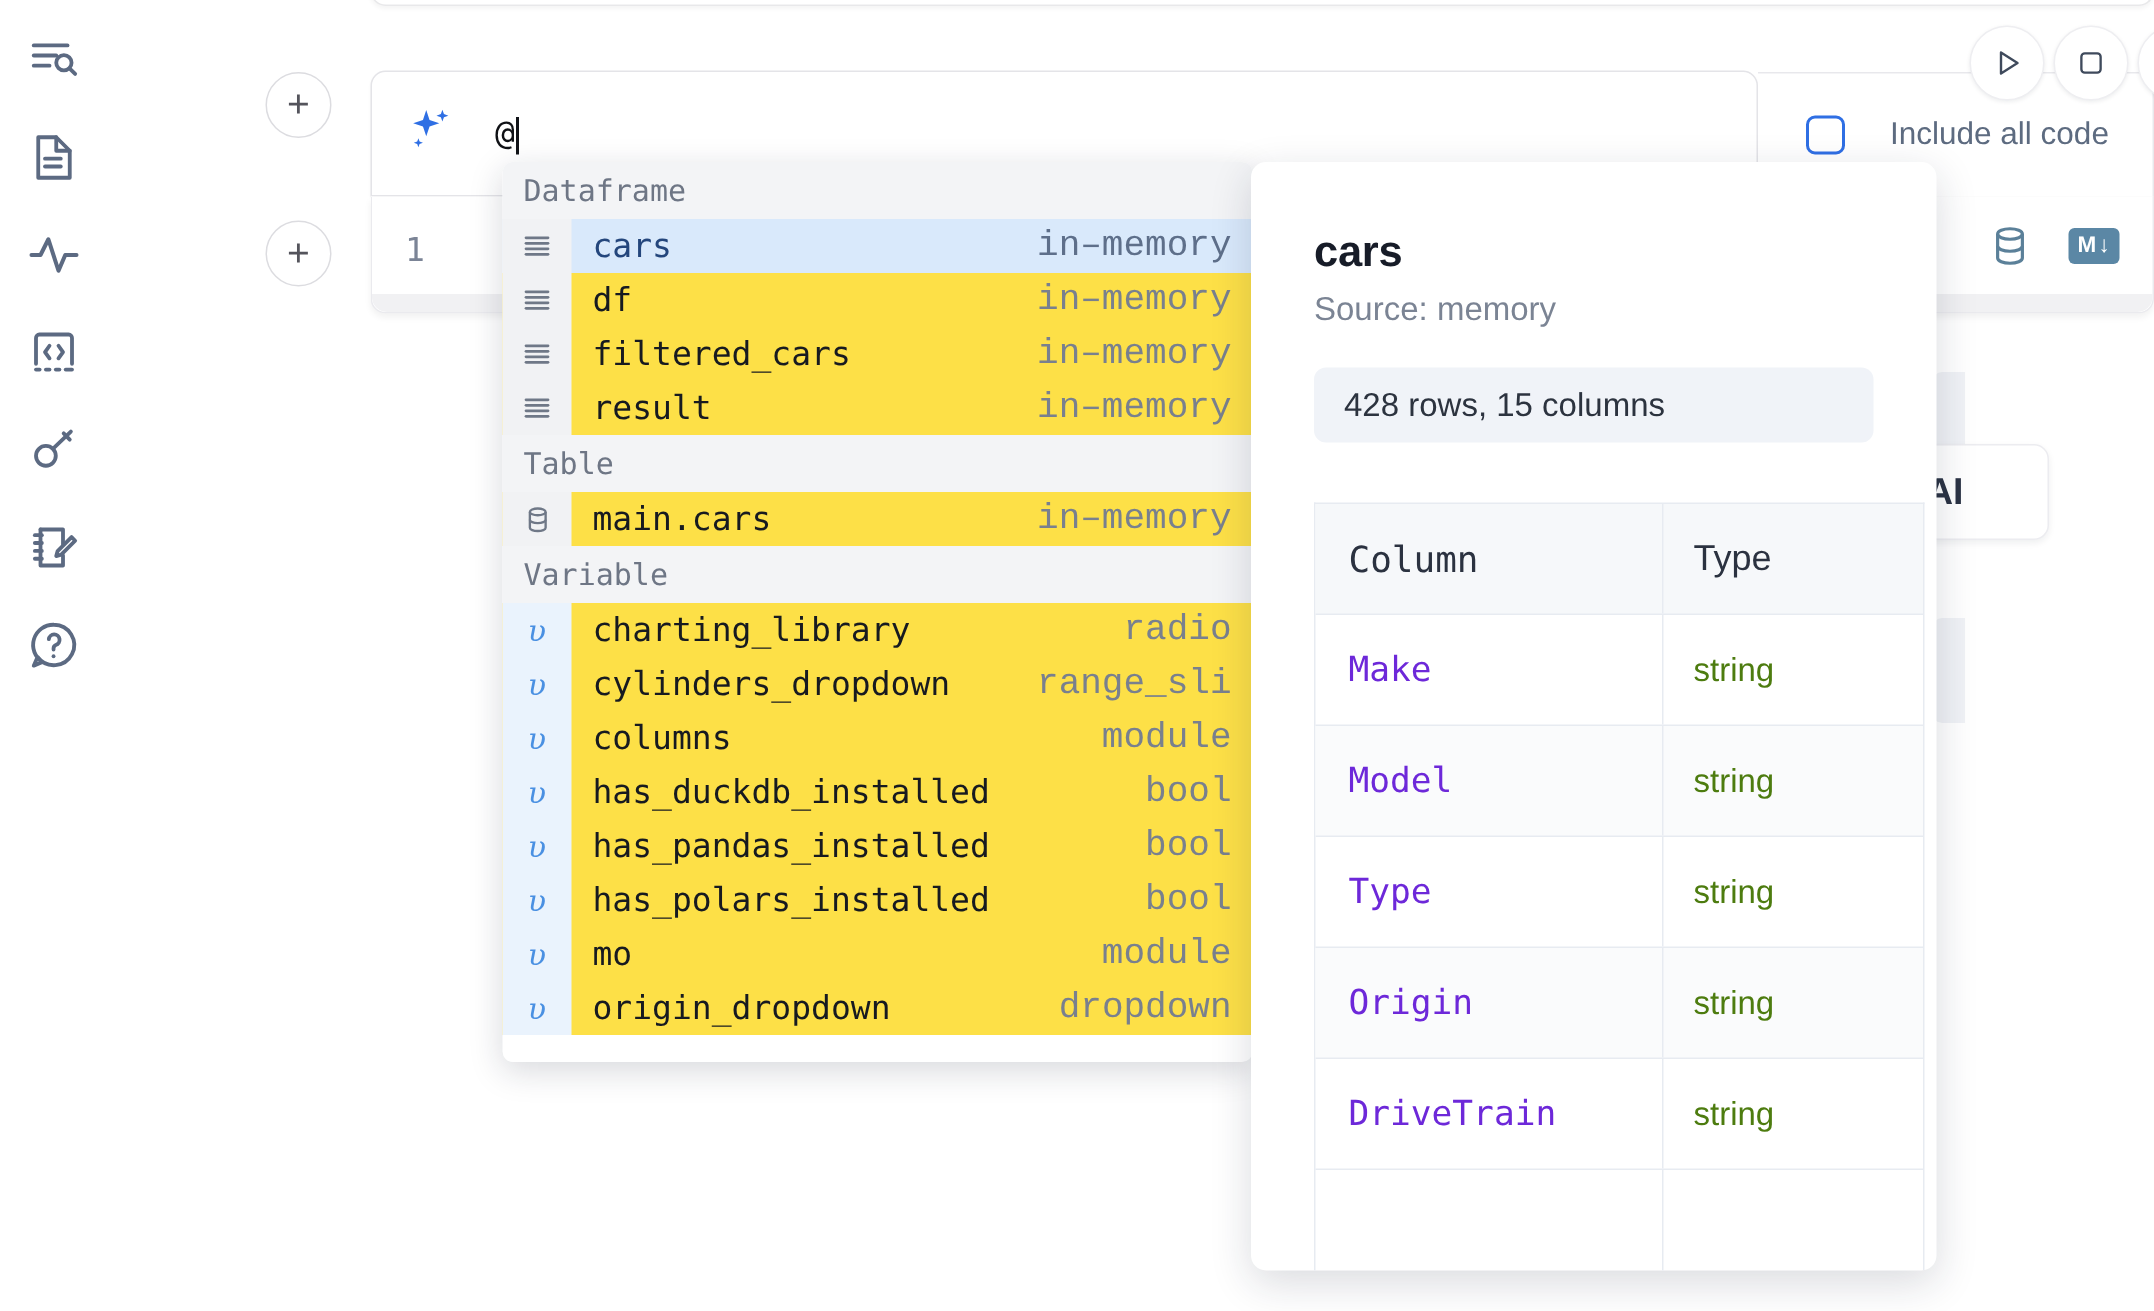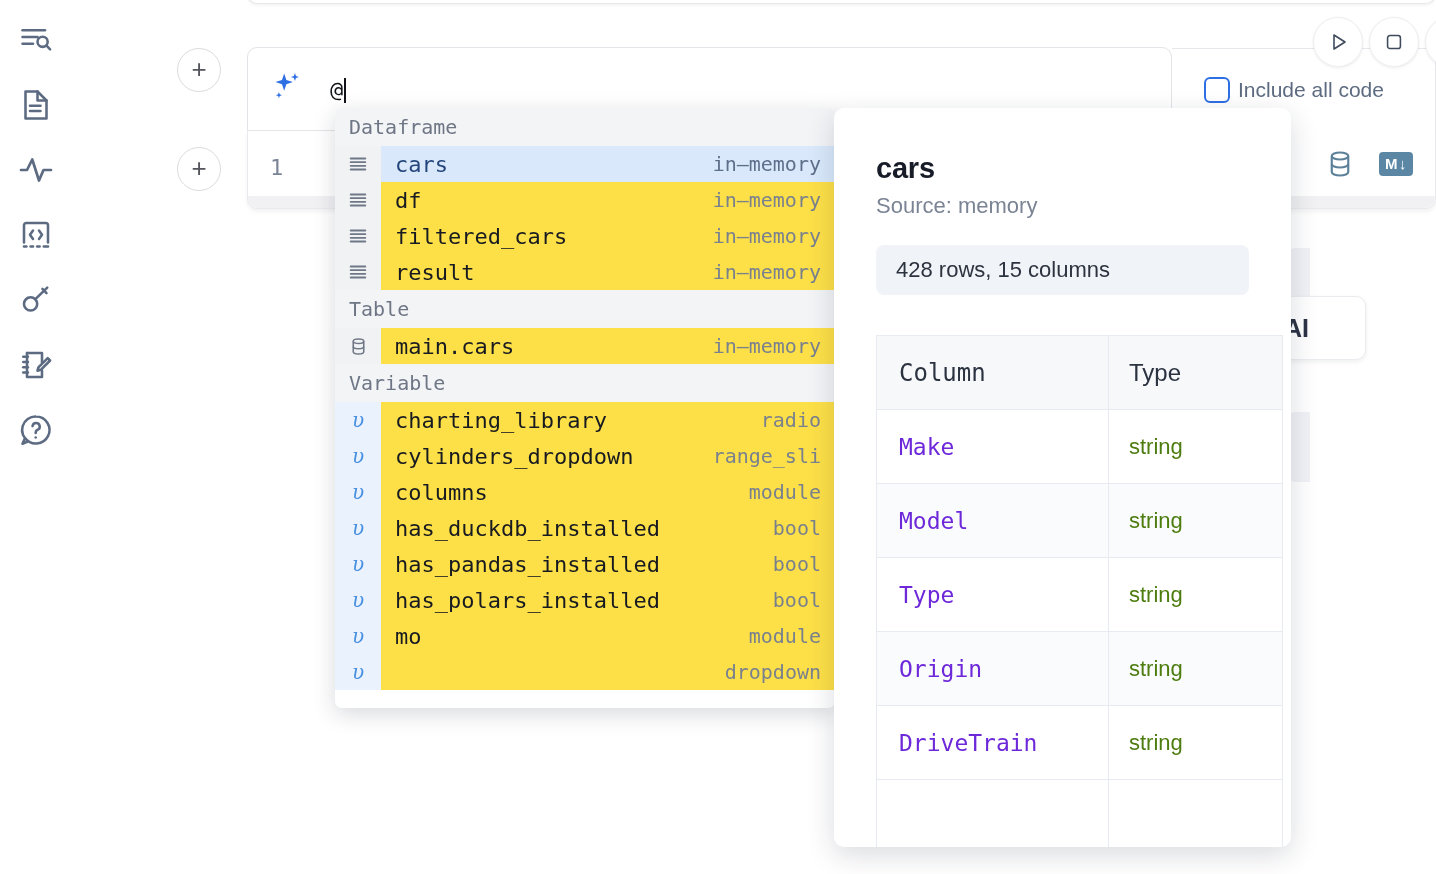--- a/index.html
+++ b/index.html
@@ -75,21 +75,21 @@
   }
   #run-btn  { left: 1313px; top: 17px; }
   #stop-btn { left: 1369px; top: 17px; }
   #extra-btn{ left: 1425px; top: 17px; }
 
   
   .include-row {
     position: absolute; left: 1172px; top: 48px; width: 264px; height: 84px;
     background: #fff; border: 1px solid #e8e8ec; border-left: none;
     border-radius: 0 10px 0 0;
-    display: flex; align-items: center; padding-left: 32px; gap: 8px;
+    display: flex; align-items: center; padding-left: 32px; gap: 30px;
   }
   .checkbox {
     width: 26px; height: 26px; border: 2px solid #2f6fe4; border-radius: 6px;
     background: #fff; flex: none; cursor: pointer;
   }
   .include-label { font-size: 21px; color: #5d6b80; white-space: nowrap; }
 
   
   .code-cell {
     position: absolute; left: 247px; top: 131px; width: 1189px; height: 78px;
@@ -147,22 +147,23 @@
     background: #f1f2f4; color: #6f7887;
   }
   .ac-row.var .ac-ico { background: #eaf3fd; color: #4a90e2; font-style: italic; font-size: 20px;
     font-family: "DejaVu Serif", serif; }
   .ac-row.sel { background: #d9e9fb; }
   .ac-row.sel .ac-name { color: #24467c; }
   .ac-name {
     font-size: 22px; color: #171a20; padding-left: 14px; white-space: nowrap;
   }
   .ac-meta {
-    margin-left: auto; padding-right: 14px; font-size: 20px; color: #79808e;
+    margin-left: auto; padding-right: 14px; font-size: 24px; color: #79808e;
     white-space: nowrap;
+    font-family: Liberation Mono, monospace;
   }
   .ac-row.sel .ac-meta { color: #5e6f8a; }
 
   
   .det-panel {
     position: absolute; left: 834px; top: 108px; width: 457px; height: 739px;
     background: #ffffff; border-radius: 10px;
     box-shadow: 0 8px 28px rgba(25,32,56,0.16);
     z-index: 30; overflow: hidden;
   }
@@ -418,20 +419,21 @@
           <span class="ac-name">has_polars_installed</span>
           <span class="ac-meta">bool</span>
         </div>
         <div class="ac-row var">
           <span class="ac-ico">υ</span>
           <span class="ac-name">mo</span>
           <span class="ac-meta">module</span>
         </div>
         <div class="ac-row var">
           <span class="ac-ico">υ</span>
+          <span class="ac-name">origin_dropdown</span>
           <span class="ac-meta">dropdown</span>
         </div>
       </div>
   </div>
 
   <div class="det-panel">
     <div class="det-inner">
       <div class="det-title">cars</div>
       <div class="det-source">Source: memory</div>
       <div class="det-pill">428 rows, 15 columns</div>

